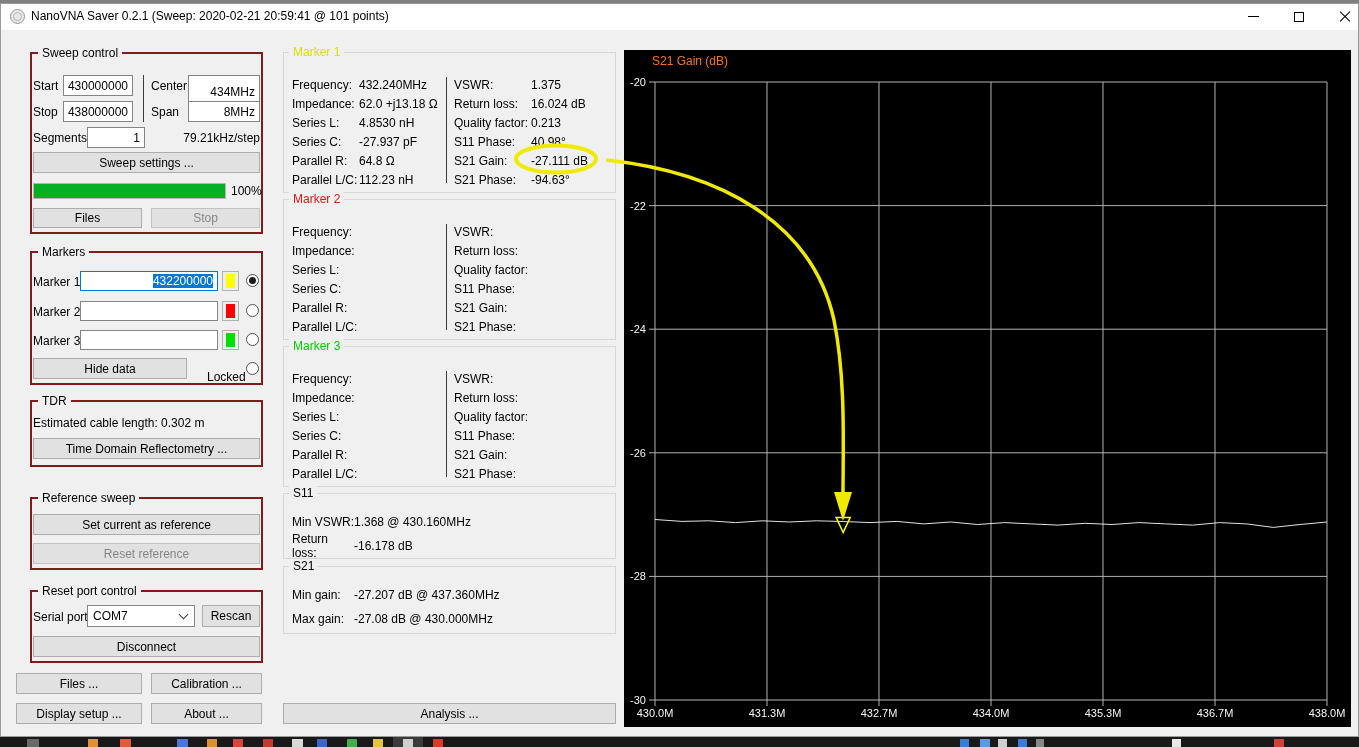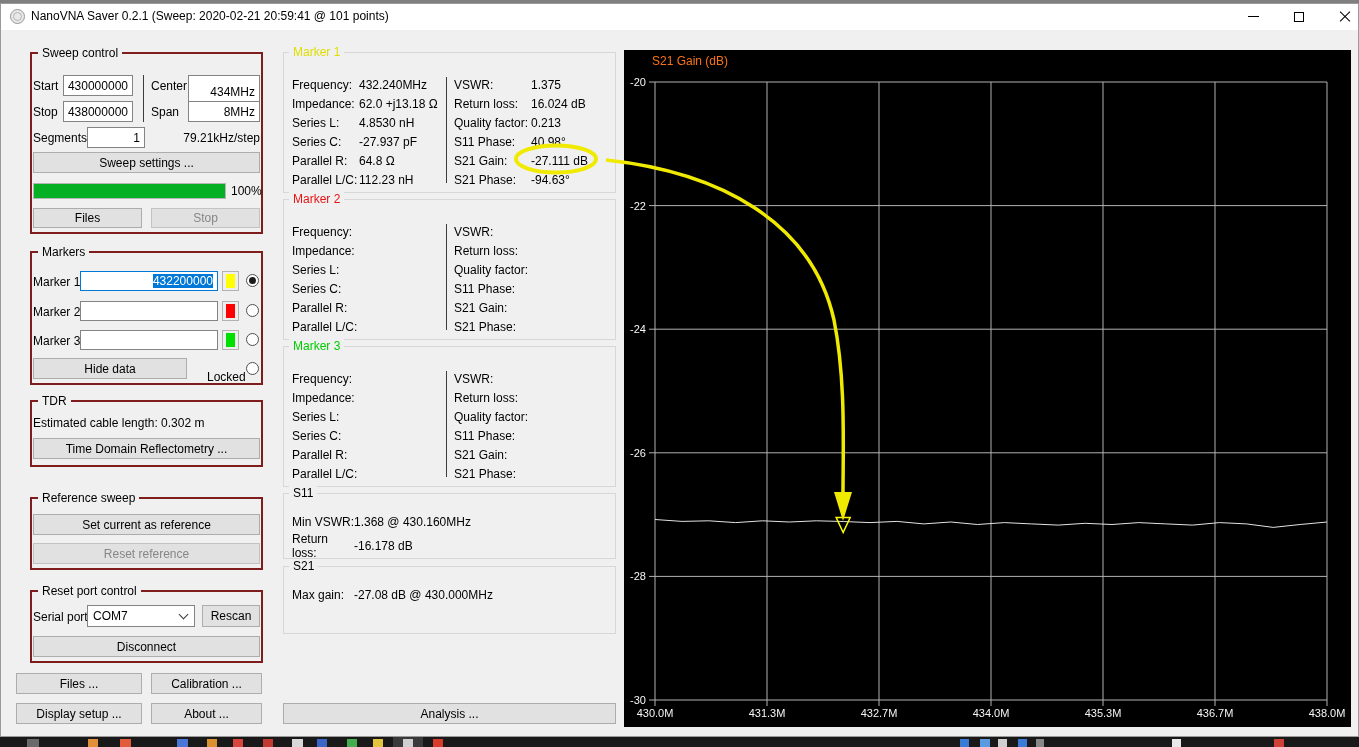--- a/index.html
+++ b/index.html
@@ -368,20 +368,24 @@
     <div class="srow">
       <span style="width:62px;">Return loss:</span>
       <span>-16.178 dB</span>
     </div>
   </div>
 </div>
 
 <div class="panel" style="top:566px;height:68px;">
   <span class="panel-title">S21</span>
   <div style="position:absolute;left:8px;top:16px;right:6px;">
+    <div class="srow">
+      <span style="width:62px;">Min gain:</span>
+      <span>-27.207 dB @ 437.360MHz</span>
+    </div>
     <div class="srow">
       <span style="width:62px;">Max gain:</span>
       <span>-27.08 dB @ 430.000MHz</span>
     </div>
   </div>
 </div>
 
 <div class="btn" style="left:283px;top:703px;width:333px;height:21px;">Analysis ...</div>
 
 <div id="chart">

